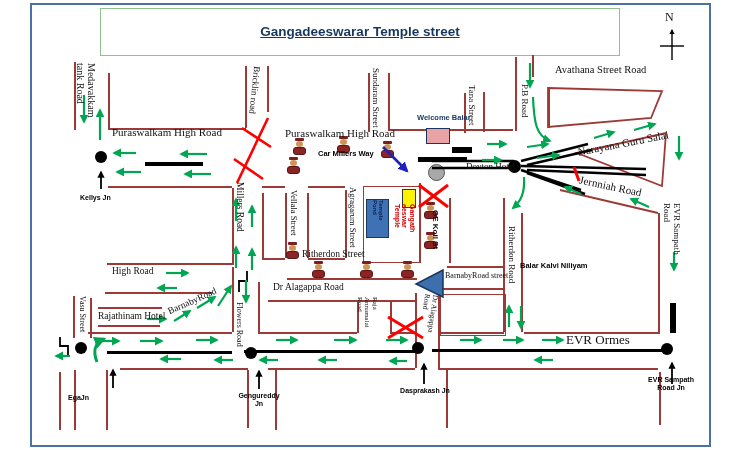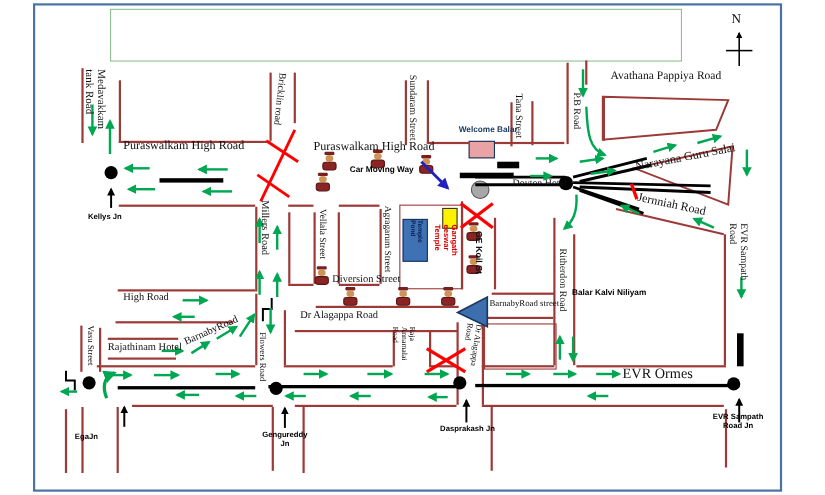--- a/index.html
+++ b/index.html
@@ -27,20 +27,21 @@
   .police .bd{width:13px;height:8px;background:#8b2424;border:1px solid #5a1515;border-radius:3px;box-sizing:border-box;}
   svg.overlay{position:absolute;left:0;top:0;pointer-events:none;}
 </style>
 </head>
 <body>
 
 <div id="map">
   <div class="frame"></div>
 
   <div class="titlebox">
+    <div>Gangadeeswarar Temple street</div>
   </div>
 
   <div class="lbl" style="left:665px;top:10px;font-size:12px">N</div>
 
   <div class="rv" style="left:74px;top:62px;height:68px"></div>
   <div class="rv" style="left:108px;top:73px;height:57px"></div>
   <div class="rh" style="left:108px;top:128px;width:138px"></div>
   <div class="rv" style="left:245px;top:66px;height:62px"></div>
   <div class="rv" style="left:267px;top:66px;height:46px"></div>
   <div class="rh" style="left:108px;top:186px;width:124px"></div>
@@ -305,38 +306,38 @@
 
   <div class="vlbl" style="left:75px;top:63px;height:90px;font-size:10px">
     <span>Medavakkam</span>
     <span>tank Road</span>
   </div>
   <div class="vlbl" style="left:248px;top:66px;height:64px;transform:rotate(6deg)">Bricklin road</div>
   <div class="lbl" style="left:112px;top:126px;font-size:11px">Puraswalkam High Road</div>
   <div class="lbl" style="left:285px;top:127px;font-size:11px">Puraswalkam High Road</div>
   <div class="vlbl" style="left:370px;top:68px;height:66px">Sundaram Street</div>
   <div class="vlbl" style="left:466px;top:85px;height:52px">Tana Street</div>
-  <div class="lbl" style="left:555px;top:64px;font-size:10.5px">Avathana Pappiya Road</div>
+  <div class="lbl" style="left:555px;top:64px;font-size:10.5px">Avathana Street Road</div>
   <div class="vlbl" style="left:519px;top:84px;height:46px">P.B Road</div>
   <div class="lbl" style="left:577px;top:137px;font-size:11px;transform:rotate(-11deg)">Narayana Guru Salai</div>
   <div class="lbl" style="left:579px;top:180px;font-size:11px;transform:rotate(12deg)">Jernniah Road</div>
   <div class="vlbl" style="left:661px;top:203px;height:74px">
     <span>EVR Sampath</span>
     <span>Road</span>
   </div>
   <div class="vlbl" style="left:235px;top:182px;height:66px;font-size:9.5px">Millers Road</div>
   <div class="vlbl" style="left:289px;top:190px;height:58px;font-size:8.5px">Vellala Street</div>
   <div class="vlbl" style="left:348px;top:187px;height:74px;font-size:8.5px">Agragarum Street</div>
   <div class="vlbl" style="left:430px;top:210px;height:58px;font-family:'Liberation Sans',sans-serif;font-weight:bold;font-size:8px">GE Koil St</div>
   <div class="vlbl" style="left:393px;top:204px;height:58px;font-family:'Liberation Sans',sans-serif;font-weight:bold;font-size:7px;color:#d40000">
     <span>Gangath</span>
     <span>eeswar</span>
     <span>Temple</span>
   </div>
-  <div class="lbl" style="left:302px;top:249px">Diversion Street</div>
+  <div class="lbl" style="left:302px;top:249px">Ritherdon Street</div>
   <div class="lbl" style="left:112px;top:266px">High Road</div>
   <div class="lbl" style="left:273px;top:282px">Dr Alagappa Road</div>
   <div class="lbl" style="left:445px;top:271px;font-size:8px">BarnabyRoad street</div>
   <div class="blbl" style="left:520px;top:261px">Balar Kalvi Niliyam</div>
   <div class="vlbl" style="left:506px;top:226px;height:80px">Ritherdon Road</div>
   <div class="lbl" style="left:98px;top:311px">Rajathinam Hotel</div>
   <div class="lbl" style="left:166px;top:296px;transform:rotate(-24deg)">BarnabyRoad</div>
   <div class="vlbl" style="left:77px;top:296px;height:46px;font-size:8px">Vasu Street</div>
   <div class="vlbl" style="left:234px;top:302px;height:46px;font-size:8px">Flowers Road</div>
   <div class="vlbl" style="left:355px;top:297px;height:42px;font-size:7px">
@@ -347,14 +348,14 @@
   <div class="vlbl" style="left:419px;top:294px;height:55px;font-size:7.5px;transform:rotate(8deg)">Dr Alagappa Road</div>
   <div class="lbl" style="left:566px;top:332px;font-size:13px">EVR Ormes</div>
 
   <div class="blbl" style="left:80px;top:194px;font-size:7px">Kellys Jn</div>
   <div class="lbl" style="left:466px;top:161px;font-size:9px">Dovton Hotel</div>
   <div class="blbl" style="left:68px;top:394px;font-size:7px">EgaJn</div>
   <div class="jlbl" style="left:235px;top:392px;width:48px">Gengureddy Jn</div>
   <div class="jlbl" style="left:396px;top:387px;width:58px">Dasprakash Jn</div>
   <div class="jlbl" style="left:648px;top:376px;width:46px">EVR Sampath Road Jn</div>
   <div class="blbl" style="left:417px;top:113px;color:#17375e">Welcome Balar</div>
-  <div class="blbl" style="left:318px;top:149px">Car Moving Way</div>
+  <div class="blbl" style="left:318px;top:149px">Car Millers Way</div>
 </div>
 
 </body></html>

